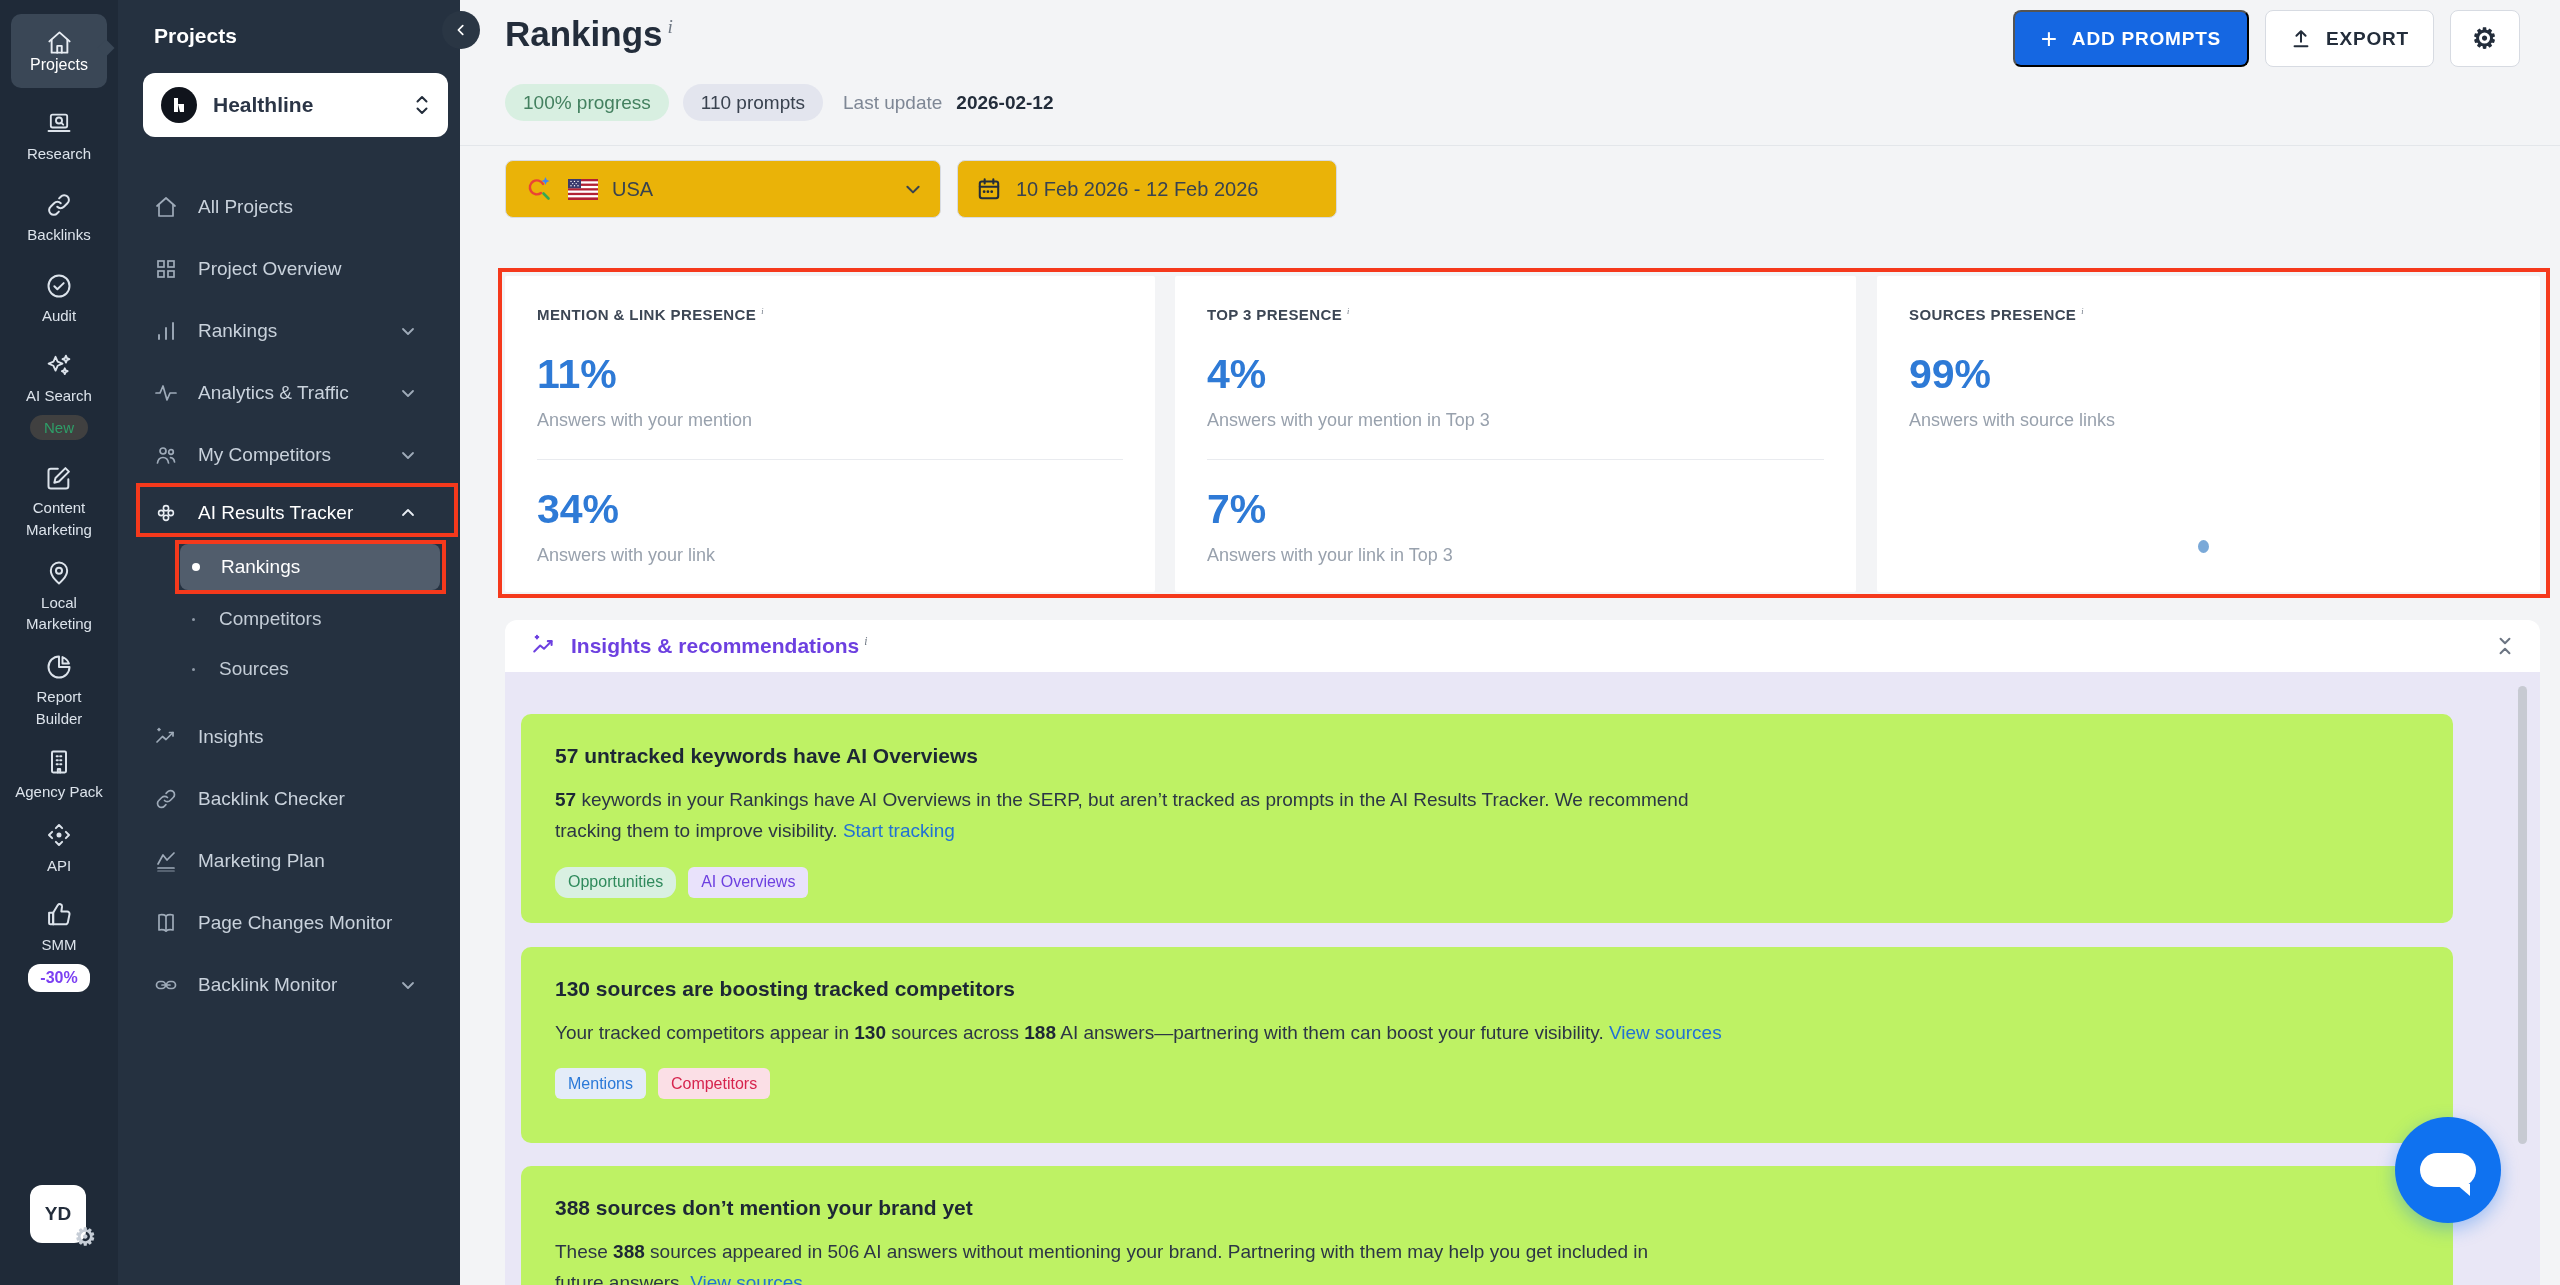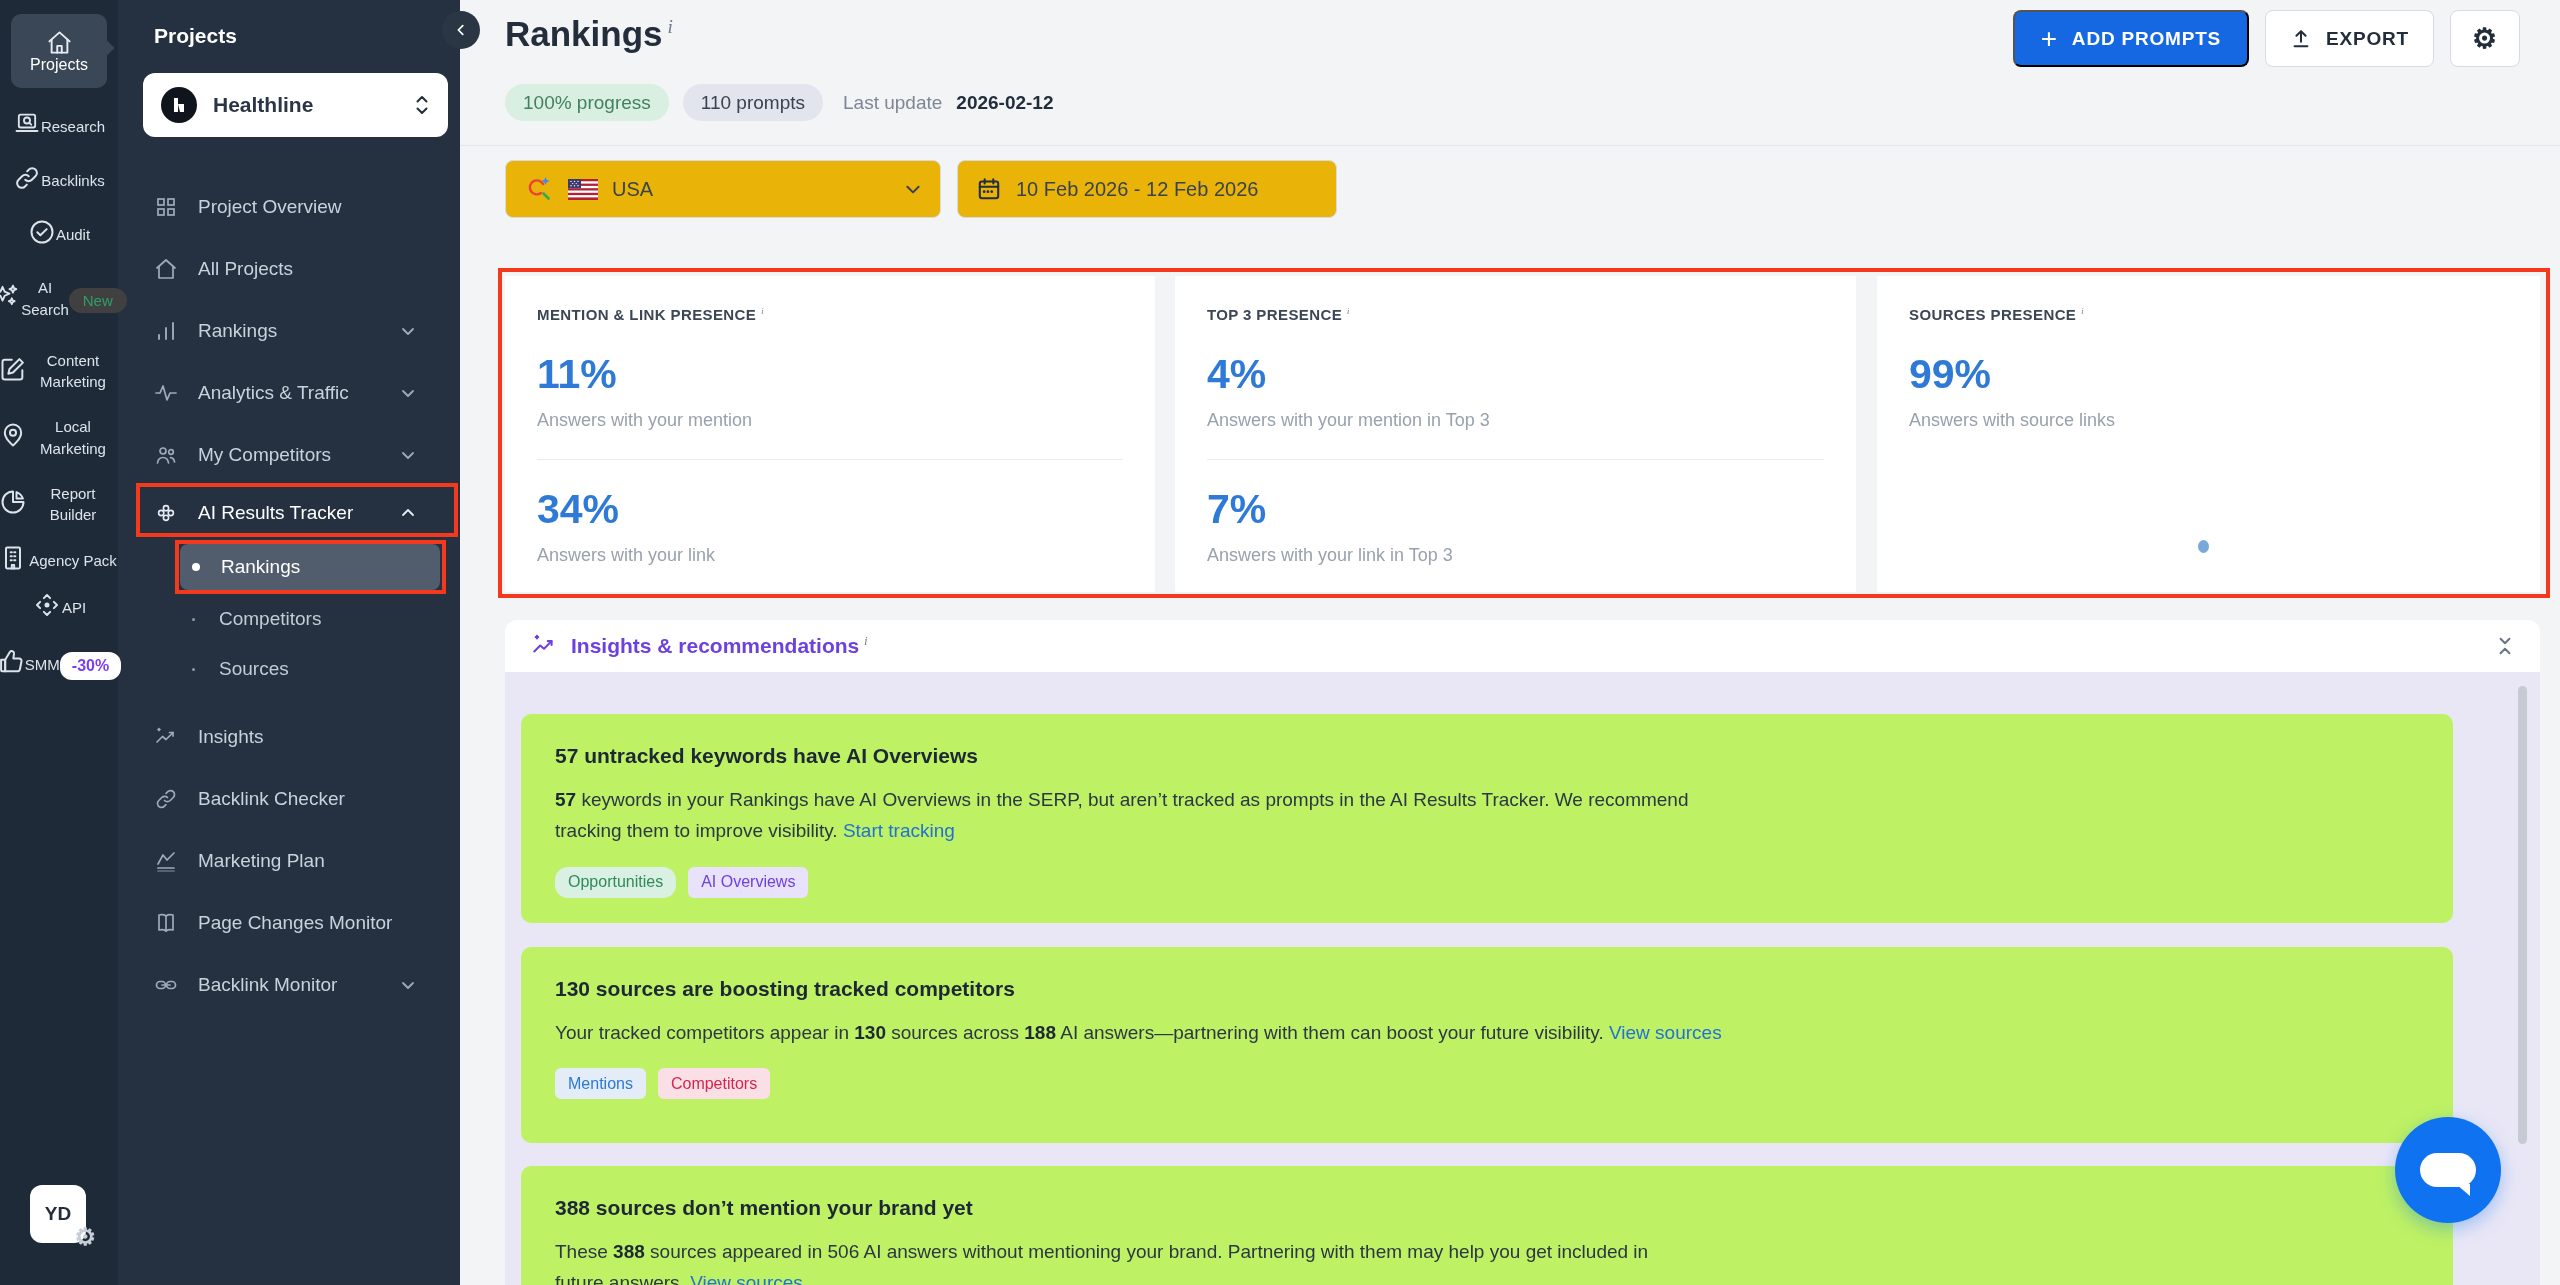--- a/index.html
+++ b/index.html
@@ -2,21 +2,21 @@
 <html><head>
 <meta charset="utf-8">
 <style>
   * { margin:0; padding:0; box-sizing:border-box; }
   html,body { width:2560px; height:1285px; overflow:hidden; font-family:"Liberation Sans",sans-serif; background:#f3f4f6; }
   svg { display:block; }
 
   
   #rail { position:absolute; left:0; top:0; width:118px; height:1285px; background:#1f2a38; z-index:5; }
   .rail-col { display:flex; flex-direction:column; align-items:center; }
-  .rail-item { display:flex; flex-direction:row; align-items:center; color:#dce3eb; cursor:pointer; }
+  .rail-item { display:flex; flex-direction:column; align-items:center; color:#dce3eb; cursor:pointer; }
   .rail-item .ri-label { font-size:15px; margin-top:5px; text-align:center; line-height:1.45; }
   .rail-item svg { color:#dce3eb; }
   .rail-active-box { position:relative; margin-top:14px; width:96px; height:74px; border-radius:10px; background:#3a4756;
       display:flex; flex-direction:column; align-items:center; justify-content:center; }
   .rail-active-box:after { content:""; position:absolute; right:-5px; top:28px; width:12px; height:12px; background:#3a4756; transform:rotate(45deg); }
   .badge-new { margin-top:8px; background:#404040; color:#2e9e68; font-size:15px; padding:4px 14px; border-radius:13px; }
   .badge-sale { margin-top:8px; background:#ffffff; color:#7b3ff2; font-weight:bold; font-size:16px; padding:5px 12px; border-radius:12px; }
   #rail-avatar { position:absolute; left:30px; top:1185px; width:56px; height:58px; background:#ffffff; border-radius:12px;
       display:flex; align-items:center; justify-content:center; font-weight:bold; font-size:19px; color:#232d3b; }
   #rail-avatar .gear { position:absolute; right:-10px; bottom:-8px; font-size:24px; color:#c6cdd6; }
@@ -251,34 +251,34 @@
     <span>
       <svg width="16" height="24" viewBox="0 0 16 24" fill="none" stroke="#232d3b" stroke-width="2" stroke-linecap="round" stroke-linejoin="round">
         <path d="M3.5 8.5L8 4l4.5 4.5"></path>
           <path d="M3.5 15.5L8 20l4.5-4.5"></path>
         </svg>
     </span>
   </div>
 
   <div class="sb-menu">
     <div class="sb-item">
+      <svg width="24" height="24" viewBox="0 0 24 24" fill="none" stroke="currentColor" stroke-width="1.7" stroke-linecap="round" stroke-linejoin="round">
+          <path d="M3 11l9-8 9 8"></path>
+          <path d="M5 9.5V21h14V9.5"></path>
+        </svg>
+      <span class="lbl">All Projects</span>
+    </div>
+    <div class="sb-item">
       <svg width="24" height="24" viewBox="0 0 24 24" fill="none" stroke="currentColor" stroke-width="1.7">
           <rect x="4" y="4" width="6" height="6"></rect>
           <rect x="14" y="4" width="6" height="6"></rect>
           <rect x="4" y="14" width="6" height="6"></rect>
           <rect x="14" y="14" width="6" height="6"></rect>
         </svg>
       <span class="lbl">Project Overview</span>
-    </div>
-    <div class="sb-item">
-      <svg width="24" height="24" viewBox="0 0 24 24" fill="none" stroke="currentColor" stroke-width="1.7" stroke-linecap="round" stroke-linejoin="round">
-          <path d="M3 11l9-8 9 8"></path>
-          <path d="M5 9.5V21h14V9.5"></path>
-        </svg>
-      <span class="lbl">All Projects</span>
     </div>
     <div class="sb-item">
       <svg width="24" height="24" viewBox="0 0 24 24" fill="none" stroke="currentColor" stroke-width="1.9" stroke-linecap="round">
           <path d="M5 20v-4"></path>
           <path d="M12 20V9"></path>
           <path d="M19 20V4"></path>
         </svg>
       <span class="lbl">Rankings</span>
       <span class="chev">
           <svg width="16" height="16" viewBox="0 0 16 16" fill="none" stroke="currentColor" stroke-width="1.8" stroke-linecap="round" stroke-linejoin="round">

